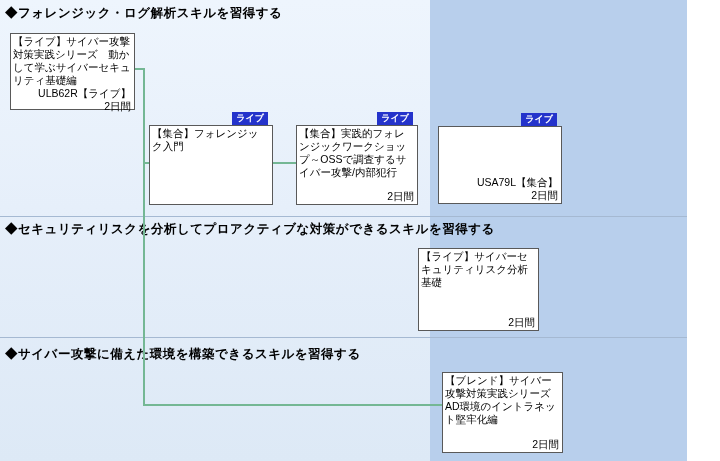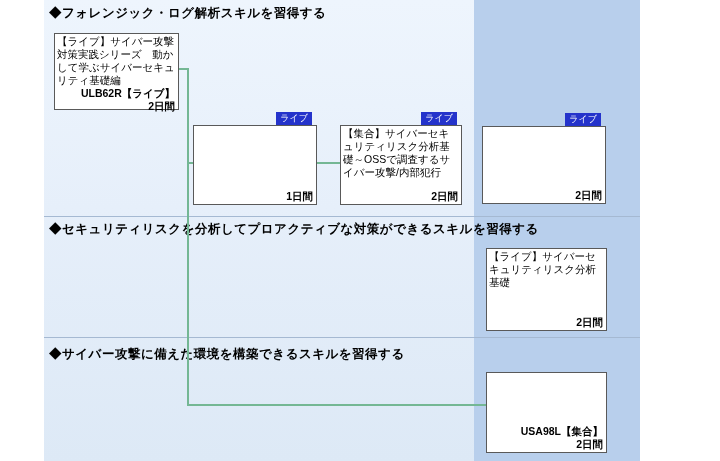--- a/index.html
+++ b/index.html
@@ -1,23 +1,22 @@
 <!DOCTYPE html>
 <html><head>
 <meta charset="utf-8">
 <style>
   html,body{margin:0;padding:0;}
   .canvas{
     position:relative;
-    width:596px;height:461px;
+    width:687px;height:461px;
     overflow:hidden;
     background:linear-gradient(180deg,#eef5fd 0%,#e6effa 45%,#dde9f6 100%);
     font-family:"Liberation Sans",sans-serif;
     color:#000;
-    margin-left:44px;
   }
   .band{
     position:absolute;left:430px;top:0;width:290px;height:461px;
     background:#b8cfec;
   }
   .divider{
     position:absolute;left:0;width:720px;height:1px;
     background:#a5b9d2;
   }
   .divider.d1{top:216px;}
@@ -40,31 +39,31 @@
     position:absolute;
     background:#ffffff;
     border:1px solid #595959;
     box-sizing:border-box;
     padding:1px 3px 1px 2px;
     font-size:10.5px;line-height:13px;
     display:flex;flex-direction:column;
   }
   .course-box .title{text-align:left;}
   .course-box .spacer{flex:1;}
-  .course-box .code,.course-box .days{text-align:right;white-space:nowrap;font-weight:bold;}
+  .course-box .code,.course-box .days{text-align:right;white-space:nowrap;}
   .b1{left:10px;top:33px;width:125px;height:77px;}
   .b2{left:149px;top:125px;width:124px;height:80px;}
   .b3{left:296px;top:125px;width:122px;height:80px;}
   .b4{left:438px;top:126px;width:124px;height:78px;}
-  .b5{left:442px;top:248px;width:121px;height:83px;}
+  .b5{left:418px;top:248px;width:121px;height:83px;}
   .b6{left:442px;top:372px;width:121px;height:81px;}
   .live-badge{
     position:absolute;top:-14px;right:4px;
     background:#2433cb;color:#ffffff;
-    font-size:9px;font-weight:normal;line-height:11px;
+    font-size:9px;font-weight:bold;line-height:11px;
     padding:1px 4px;
     white-space:nowrap;
   }
 </style>
 </head>
 <body>
 
 <div class="canvas">
 
   <div class="band"></div>
@@ -84,42 +83,43 @@
 
   <div class="course-box b1">
     <div class="title">【ライブ】サイバー攻撃対策実践シリーズ　動かして学ぶサイバーセキュリティ基礎編</div>
     <div class="spacer"></div>
     <div class="code">ULB62R【ライブ】</div>
     <div class="days">2日間</div>
   </div>
 
   <div class="course-box b2">
     <div class="live-badge">ライブ</div>
+    <div class="title">【集合】フォレンジック入門</div>
     <div class="spacer"></div>
-    <div class="days">1日間</div>
   </div>
 
   <div class="course-box b3">
     <div class="live-badge">ライブ</div>
-    <div class="title">【集合】サイバーセキュリティリスク分析基礎～OSSで調査するサイバー攻撃/内部犯行</div>
+    <div class="title">【集合】実践的フォレンジックワークショップ～OSSで調査するサイバー攻撃/内部犯行</div>
     <div class="spacer"></div>
     <div class="days">2日間</div>
   </div>
 
   <div class="course-box b4">
     <div class="live-badge">ライブ</div>
     <div class="spacer"></div>
+    <div class="code">USA79L【集合】</div>
     <div class="days">2日間</div>
   </div>
 
   <div class="course-box b5">
     <div class="title">【ライブ】サイバーセキュリティリスク分析基礎</div>
     <div class="spacer"></div>
     <div class="days">2日間</div>
   </div>
 
   <div class="course-box b6">
+    <div class="title">【ブレンド】サイバー攻撃対策実践シリーズ　AD環境のイントラネット堅牢化編</div>
     <div class="spacer"></div>
-    <div class="code">USA98L【集合】</div>
     <div class="days">2日間</div>
   </div>
 
 </div>
 
 </body></html>

